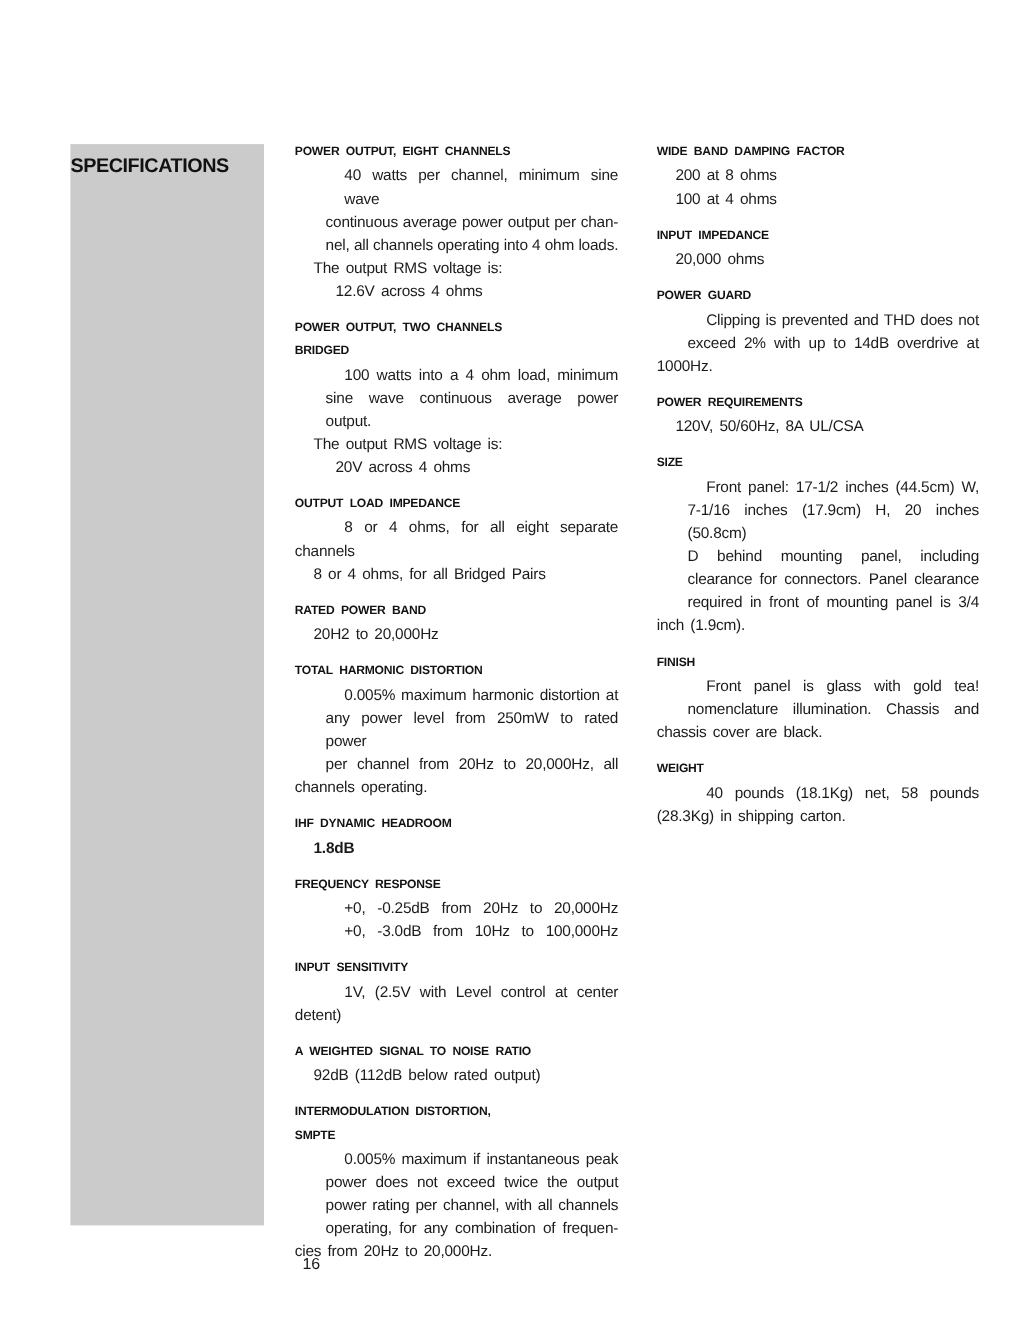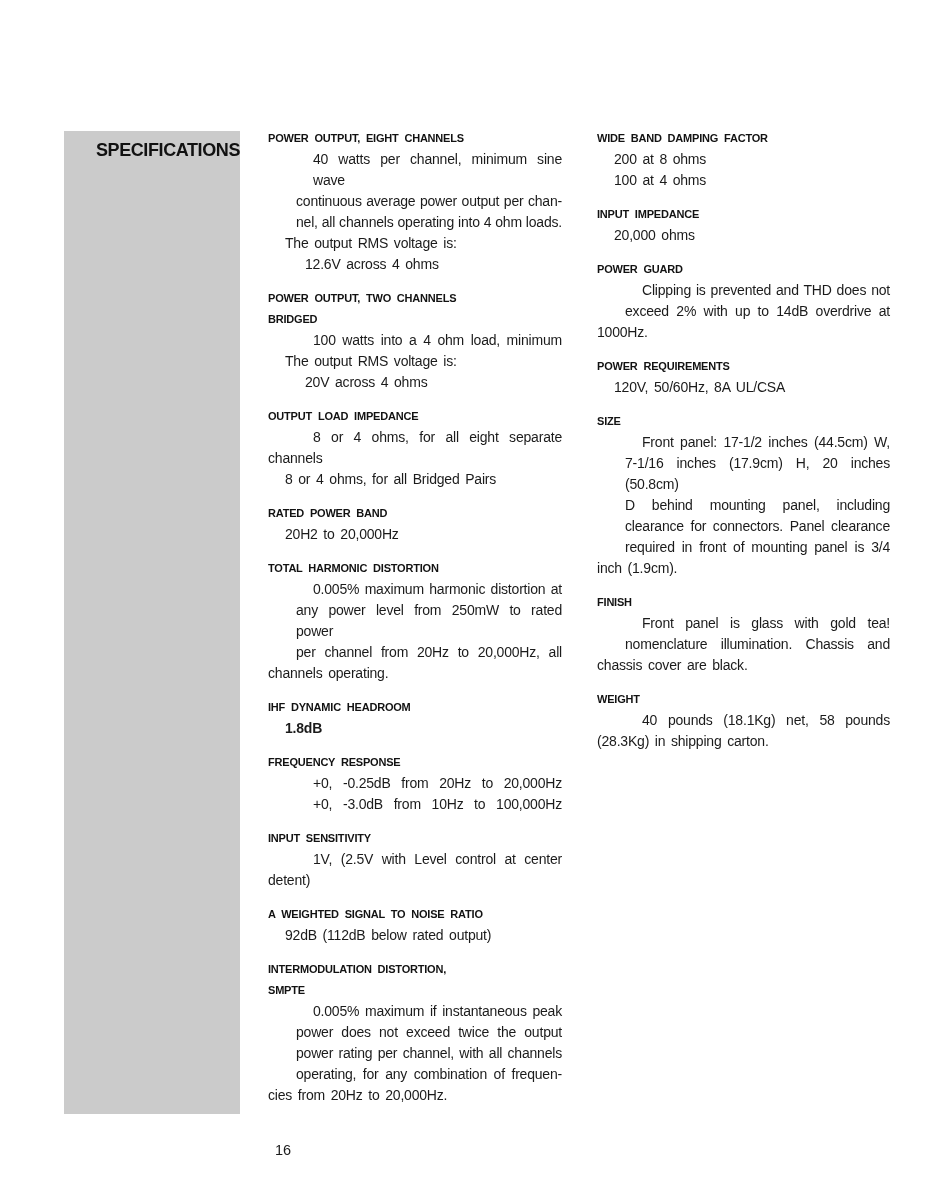--- a/index.html
+++ b/index.html
@@ -12,22 +12,22 @@
     overflow: hidden;
   }
   .sidebar-box {
     position: absolute;
     left: 64px; top: 131px;
     width: 176px; height: 983px;
     background: #cbcbcb;
   }
   .sidebar-label {
     padding-top: 9px;
-    padding-left: 16px;
-    text-align: right;
+    padding-left: 0;
+    text-align: left;
     font-weight: bold;
     font-size: 18px;
     letter-spacing: -0.4px;
     color: #111111;
     white-space: nowrap;
   }
   .col { position: absolute; top: 128px; }
   .col-1 { left: 268px; width: 294px; }
   .col-2 { left: 597px; width: 293px; }
   .spec-section { margin-top: 13px; }
@@ -77,20 +77,21 @@
       <div class="line j i1">40 watts per channel, minimum sine wave</div>
       <div class="line j">continuous average power output per chan-</div>
       <div class="line j">nel, all channels operating into 4 ohm loads.</div>
       <div class="line i1">The output RMS voltage is:</div>
       <div class="line i2">12.6V across 4 ohms</div>
     </div>
     <div class="spec-section">
       <div class="heading">POWER OUTPUT, TWO CHANNELS</div>
       <div class="heading">BRIDGED</div>
       <div class="line j i1">100 watts into a 4 ohm load, minimum</div>
+      <div class="line j">sine wave continuous average power output.</div>
       <div class="line i1">The output RMS voltage is:</div>
       <div class="line i2">20V across 4 ohms</div>
     </div>
     <div class="spec-section">
       <div class="heading">OUTPUT LOAD IMPEDANCE</div>
       <div class="line j i1">8 or 4 ohms, for all eight separate</div>
       <div class="line">channels</div>
       <div class="line i1">8 or 4 ohms, for all Bridged Pairs</div>
     </div>
     <div class="spec-section">

